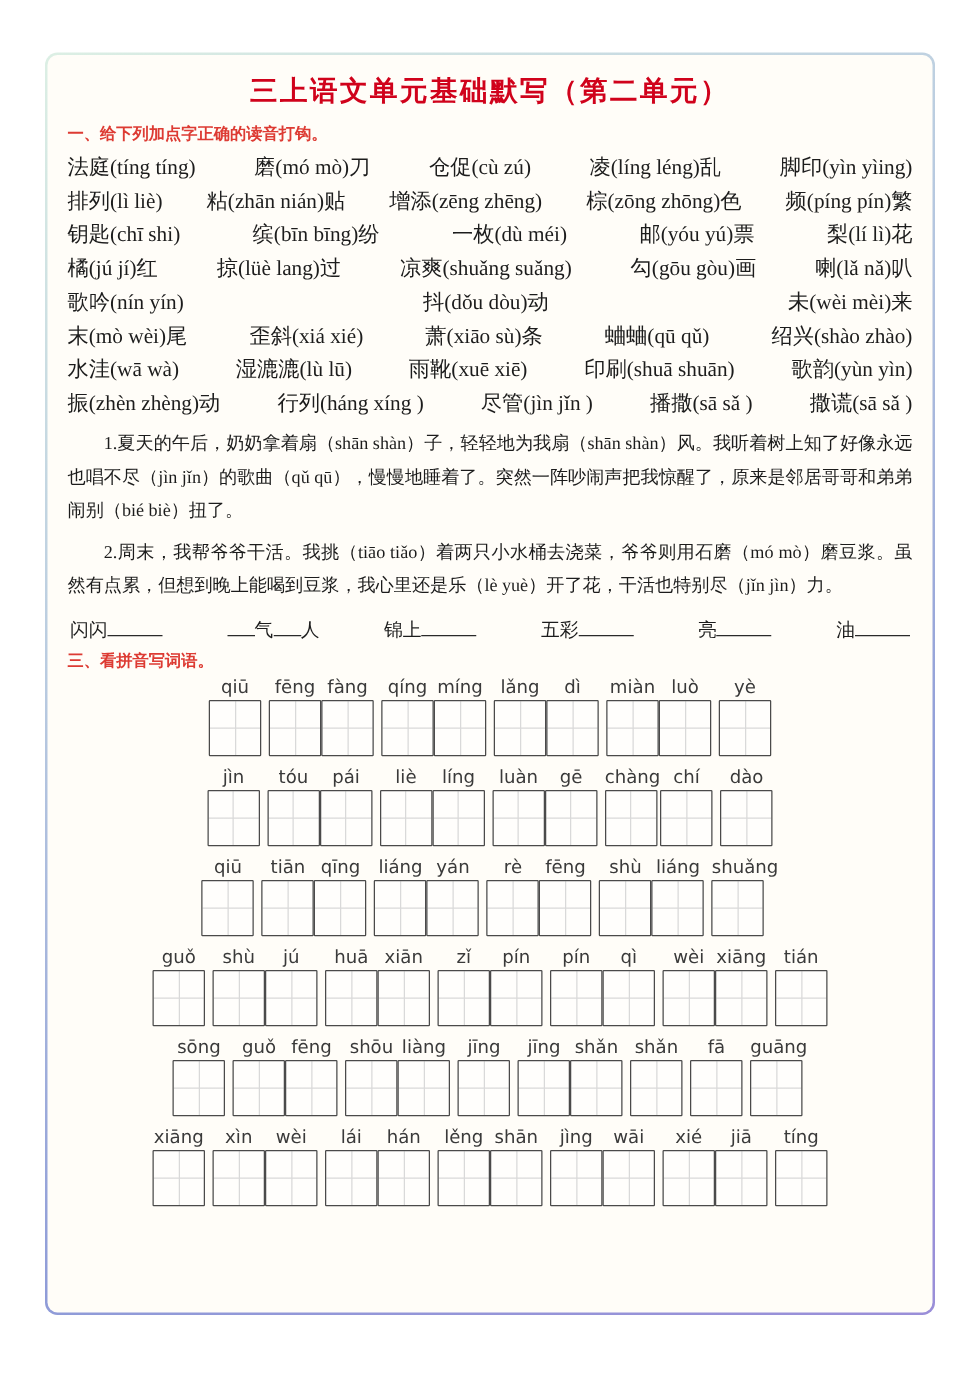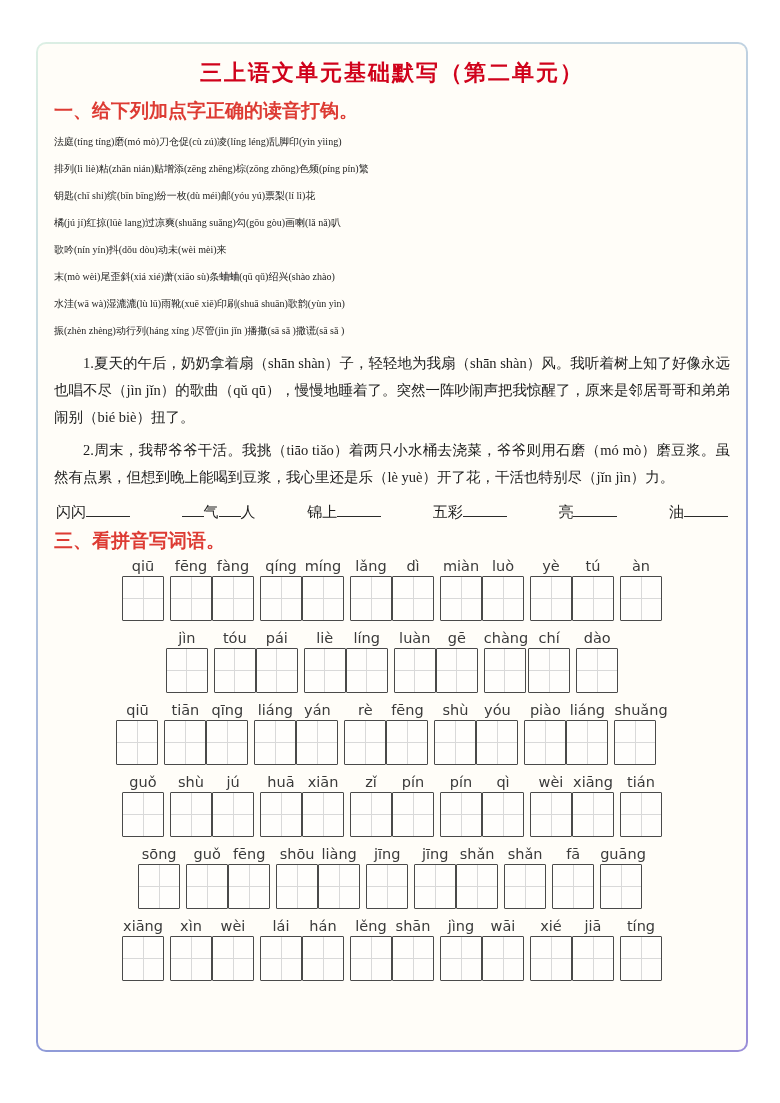--- a/index.html
+++ b/index.html
@@ -3,23 +3,23 @@
 <meta charset="utf-8">
 <style>
   html,body{margin:0;padding:0;background:#ffffff;}
   body{width:780px;height:1103px;position:relative;font-family:"Liberation Serif","DejaVu Serif",serif;color:#1c1c1c;}
   .frame-outer{position:absolute;left:36px;top:42px;width:712px;height:1010px;border-radius:10px;
     background:linear-gradient(150deg,#dcefe4 0%,#b9cbe0 35%,#8f9cd8 70%,#9a8ed8 100%);}
   .frame-inner{position:absolute;left:2px;top:2px;right:2px;bottom:2px;background:#fffdf8;border-radius:8px;
     padding:12px 16px 8px 16px;box-sizing:border-box;overflow:hidden;}
   .title{text-align:center;font-size:22px;font-weight:bold;color:#d0021b;letter-spacing:2px;margin:2px 0 10px 0;
     font-family:"Liberation Serif","DejaVu Serif",serif;}
-  .sec-header{font-size:19px;font-weight:bold;color:#dd3b33;margin:6px 0 4px 0;}
+  .sec-header{font-size:13px;font-weight:bold;color:#dd3b33;margin:6px 0 4px 0;}
   
-  .qline{display:flex;font-size:10px;line-height:27px;white-space:nowrap;}
+  .qline{display:flex;justify-content:space-between;font-size:17px;line-height:27px;white-space:nowrap;}
   .qitem{white-space:nowrap;}
   
   .para{font-size:14.5px;line-height:27px;text-indent:2em;margin:6px 0 4px 0;text-align:justify;}
   
   .citems{display:flex;justify-content:space-between;align-items:flex-end;font-size:15px;margin:10px 2px 6px 2px;}
   .citem{white-space:nowrap;}
   .blank{display:inline-block;width:44px;height:15px;border-bottom:1.6px solid #2a2a2a;vertical-align:baseline;}
   .blank.short{width:22px;}
   
   .prow{display:flex;justify-content:center;margin:0 0 9px 0;}
@@ -158,30 +158,20 @@
           <div class="pgroup">
             <div class="pins">
               <span class="pin">luò</span>
               <span class="pin">yè</span>
             </div>
             <div class="gboxes">
               <div class="tbox"></div>
               <div class="tbox"></div>
             </div>
           </div>
-          <div class="pgroup">
-            <div class="pins">
-              <span class="pin">tú</span>
-              <span class="pin">àn</span>
-            </div>
-            <div class="gboxes">
-              <div class="tbox"></div>
-              <div class="tbox"></div>
-            </div>
-          </div>
         </div>
         <div class="prow">
           <div class="pgroup">
             <div class="pins">
               <span class="pin">jìn</span>
               <span class="pin">tóu</span>
             </div>
             <div class="gboxes">
               <div class="tbox"></div>
               <div class="tbox"></div>
@@ -256,30 +246,20 @@
             </div>
             <div class="gboxes">
               <div class="tbox"></div>
               <div class="tbox"></div>
             </div>
           </div>
           <div class="pgroup">
             <div class="pins">
               <span class="pin">fēng</span>
               <span class="pin">shù</span>
-            </div>
-            <div class="gboxes">
-              <div class="tbox"></div>
-              <div class="tbox"></div>
-            </div>
-          </div>
-          <div class="pgroup">
-            <div class="pins">
-              <span class="pin">yóu</span>
-              <span class="pin">piào</span>
             </div>
             <div class="gboxes">
               <div class="tbox"></div>
               <div class="tbox"></div>
             </div>
           </div>
           <div class="pgroup">
             <div class="pins">
               <span class="pin">liáng</span>
               <span class="pin">shuǎng</span>

